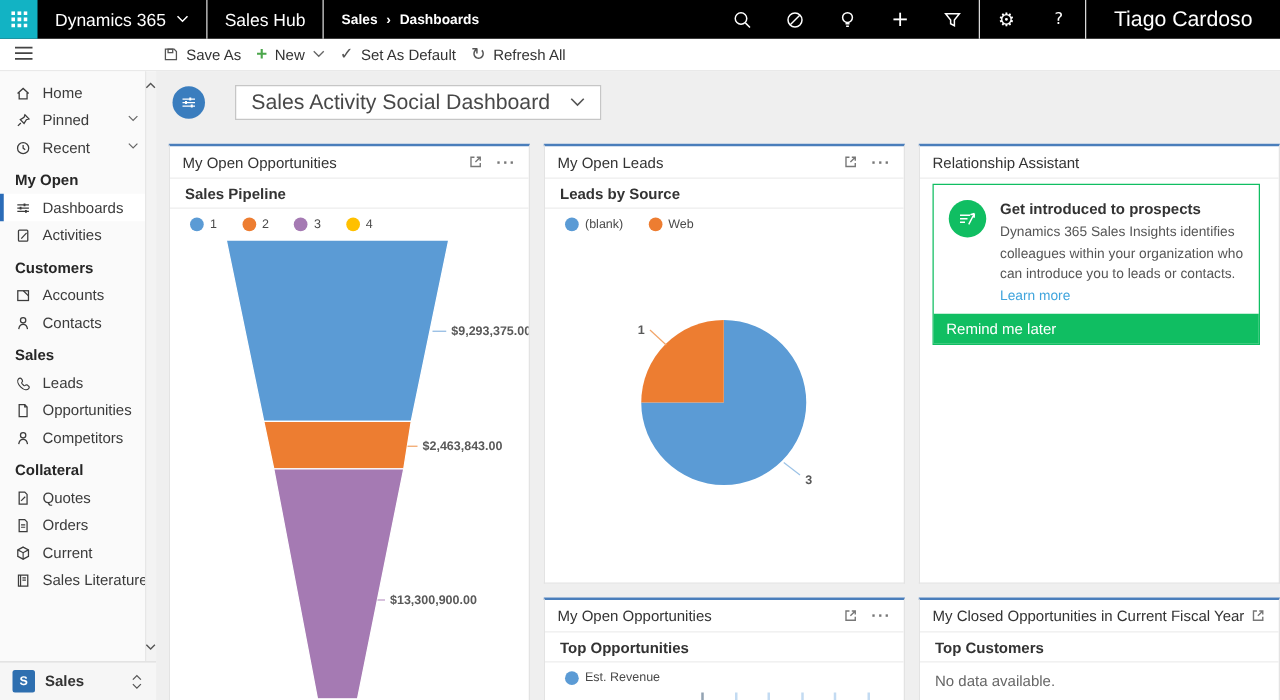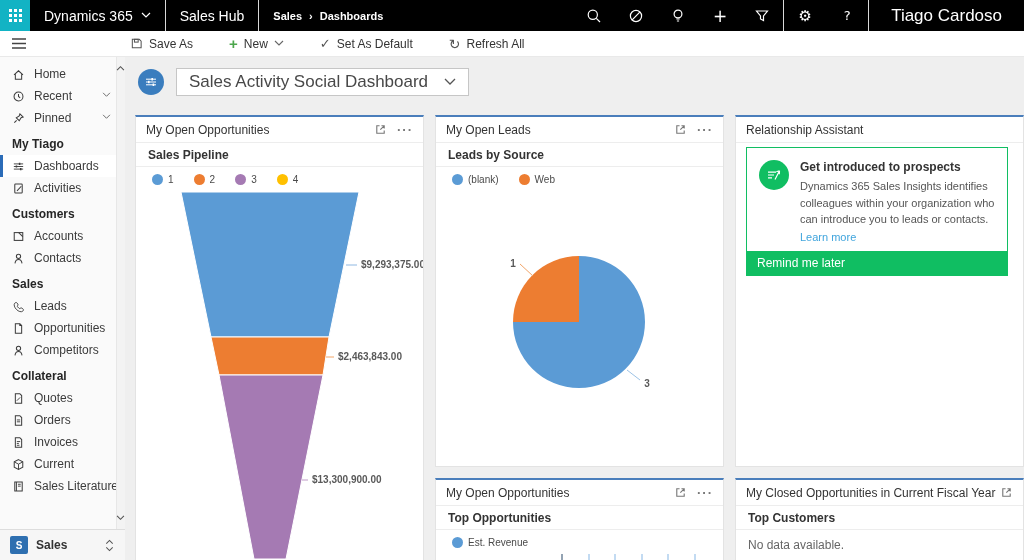--- a/index.html
+++ b/index.html
@@ -15,21 +15,21 @@
   .tb-sep { width:1px; background:rgba(255,255,255,.85); margin:0; }
   .tb-crumb { display:flex; align-items:center; gap:7px; font-size:11px; font-weight:bold; padding:0 14px; }
   .tb-right { margin-left:auto; display:flex; align-items:stretch; }
   .tb-ico { width:42px; display:flex; align-items:center; justify-content:center; cursor:pointer; font-size:15px; }
   .tb-user { display:flex; align-items:center; padding:0 22px; font-size:17px; }
 
   
   .cmdbar { position:absolute; left:0; top:31px; width:1024px; height:26px; background:#fff;
     display:flex; align-items:center; border-bottom:1px solid #e9e9e9; }
   .hamburger { position:absolute; left:11px; top:5px; cursor:pointer; }
-  .cmds { position:absolute; left:130px; display:flex; align-items:center; gap:36px; font-size:12px; color:#333; }
+  .cmds { position:absolute; left:130px; display:flex; align-items:center; gap:12px; font-size:12px; color:#333; }
   .cmd { display:flex; align-items:center; gap:6px; cursor:pointer; }
   .green-plus { color:#4ca64c; font-size:15px; font-weight:bold; line-height:1; }
   .cmd-glyph { font-size:13px; color:#555; line-height:1; }
 
   
   .sidebar { position:absolute; left:0; top:57px; width:125px; bottom:0; background:#fafafa; }
   .nav { padding-top:6px; }
   .nav-item { height:22px; display:flex; align-items:center; padding-left:12px; gap:9px;
     font-size:12px; color:#3b3b3b; cursor:pointer; position:relative; }
   .nav-item.active { background:#fff; border-left:3px solid #2b6cb8; padding-left:9px; }
@@ -40,21 +40,21 @@
   .scroll-arrow { position:absolute; left:-4px; width:14px; height:14px; display:flex; align-items:center; justify-content:center; cursor:pointer; }
   .area-switcher { position:absolute; left:0; bottom:0; width:125px; height:31px; border-top:1px solid #ddd;
     background:#f6f6f6; display:flex; align-items:center; padding:0 10px; gap:8px; cursor:pointer; }
   .area-badge { width:18px; height:18px; background:#2e6fb0; color:#fff; font-size:10px; font-weight:bold;
     display:flex; align-items:center; justify-content:center; border-radius:2px; }
   .area-label { font-size:12px; font-weight:bold; color:#333; }
   .area-arrows { margin-left:auto; }
 
   
   .content { position:absolute; left:125px; top:57px; right:0; bottom:0; background:#efefef; overflow:hidden; }
-  .dash-header { position:absolute; left:13px; top:11px; display:flex; align-items:center; gap:12px; }
+  .dash-header { position:absolute; left:13px; top:11px; display:flex; align-items:center; gap:24px; }
   .dash-icon { width:26px; height:26px; border-radius:50%; background:#3a7dbe; display:flex; align-items:center; justify-content:center; }
   .dash-select { height:28px; background:#fff; border:1px solid #c6c6c6; display:flex; align-items:center;
     padding:0 12px; font-size:17px; color:#484848; gap:16px; cursor:pointer; }
 
   .card { position:absolute; background:#fff; border:1px solid #e3e3e3; border-top:2px solid #4a7ebb; overflow:hidden; }
   .card-head { height:26px; display:flex; align-items:center; padding:0 10px; border-bottom:1px solid #ededed; }
   .card-title { font-size:12px; font-weight:normal; color:#333; white-space:nowrap; }
   .card-tools { margin-left:auto; display:flex; align-items:center; gap:10px; }
   .ellipsis { color:#777; font-size:13px; font-weight:bold; letter-spacing:1px; cursor:pointer; line-height:1; }
   .chart-title { height:24px; display:flex; align-items:center; padding:0 12px; font-size:12px; font-weight:bold;
@@ -201,39 +201,39 @@
 <div class="sidebar">
   <div class="nav">
     <div class="nav-item">
       <svg width="13" height="13" viewBox="0 0 14 14">
         <path d="M2.2 7.4 7 3l4.8 4.4M3.6 6.6V12h6.8V6.6" fill="none" stroke="#3c3c3c" stroke-width="1.1"></path>
         </svg>
       <span>Home</span>
     </div>
     <div class="nav-item">
       <svg width="13" height="13" viewBox="0 0 14 14">
+        <path d="M8.5 2 12 5.5 9.8 6.2 7.8 9.4 4.6 6.2 7.8 4.2zM5 9l-2.5 2.5" fill="none" stroke="#3c3c3c" stroke-width="1.1"></path>
+        </svg>
+      <span>Pinned</span>
+      <svg class="nav-chev" width="9" height="6" viewBox="0 0 10 7">
+        <path d="M1 1l4 4 4-4" fill="none" stroke="#666" stroke-width="1.1"></path>
+        </svg>
+    </div>
+    <div class="nav-item">
+      <svg width="13" height="13" viewBox="0 0 14 14">
         <circle cx="7" cy="7" r="4.8" fill="none" stroke="#3c3c3c" stroke-width="1.1"></circle>
         <path d="M7 4.4V7l1.8 1.4" fill="none" stroke="#3c3c3c" stroke-width="1.1"></path>
         </svg>
       <span>Recent</span>
       <svg class="nav-chev" width="9" height="6" viewBox="0 0 10 7">
         <path d="M1 1l4 4 4-4" fill="none" stroke="#666" stroke-width="1.1"></path>
         </svg>
     </div>
-    <div class="nav-item">
-      <svg width="13" height="13" viewBox="0 0 14 14">
-        <path d="M8.5 2 12 5.5 9.8 6.2 7.8 9.4 4.6 6.2 7.8 4.2zM5 9l-2.5 2.5" fill="none" stroke="#3c3c3c" stroke-width="1.1"></path>
-        </svg>
-      <span>Pinned</span>
-      <svg class="nav-chev" width="9" height="6" viewBox="0 0 10 7">
-        <path d="M1 1l4 4 4-4" fill="none" stroke="#666" stroke-width="1.1"></path>
-        </svg>
-    </div>
-
-    <div class="nav-header">My Tiago</div>
+
+    <div class="nav-header">My Open</div>
     <div class="nav-item active">
       <svg width="13" height="13" viewBox="0 0 14 14">
         <path d="M2 4.2h10M2 7h10M2 9.8h10" stroke="#3c3c3c" stroke-width="1"></path>
         <path d="M8.2 3v2.4M4.8 5.8v2.4M9.4 8.6v2.4" stroke="#3c3c3c" stroke-width="1.6"></path>
         </svg>
       <span>Dashboards</span>
     </div>
     <div class="nav-item">
       <svg width="13" height="13" viewBox="0 0 14 14">
         <rect x="3" y="2.2" width="8" height="9.6" rx="0.8" fill="none" stroke="#3c3c3c" stroke-width="1.1"></rect>
@@ -287,27 +287,20 @@
         <path d="M5.2 9.4 8.8 5.8" stroke="#3c3c3c" stroke-width="1"></path>
         </svg>
       <span>Quotes</span>
     </div>
     <div class="nav-item">
       <svg width="13" height="13" viewBox="0 0 14 14">
         <path d="M3.6 1.8h4.8l2 2v8.4H3.6z" fill="none" stroke="#3c3c3c" stroke-width="1.1"></path>
         <path d="M5.2 6.4h3.6M5.2 8.4h3.6" stroke="#3c3c3c" stroke-width="1"></path>
         </svg>
       <span>Orders</span>
-    </div>
-    <div class="nav-item">
-      <svg width="13" height="13" viewBox="0 0 14 14">
-        <path d="M3.6 1.8h4.8l2 2v8.4H3.6z" fill="none" stroke="#3c3c3c" stroke-width="1.1"></path>
-        <path d="M5.2 6h3.6M5.2 8h2.2M5.2 10h2.8" stroke="#3c3c3c" stroke-width="1"></path>
-        </svg>
-      <span>Invoices</span>
     </div>
     <div class="nav-item">
       <svg width="13" height="13" viewBox="0 0 14 14">
         <path d="M7 1.8 11.6 4.2v5.6L7 12.2 2.4 9.8V4.2z" fill="none" stroke="#3c3c3c" stroke-width="1.1"></path>
         <path d="M2.4 4.2 7 6.6l4.6-2.4M7 6.6v5.6" fill="none" stroke="#3c3c3c" stroke-width="1"></path>
         </svg>
       <span>Current</span>
     </div>
     <div class="nav-item">
       <svg width="13" height="13" viewBox="0 0 14 14">

